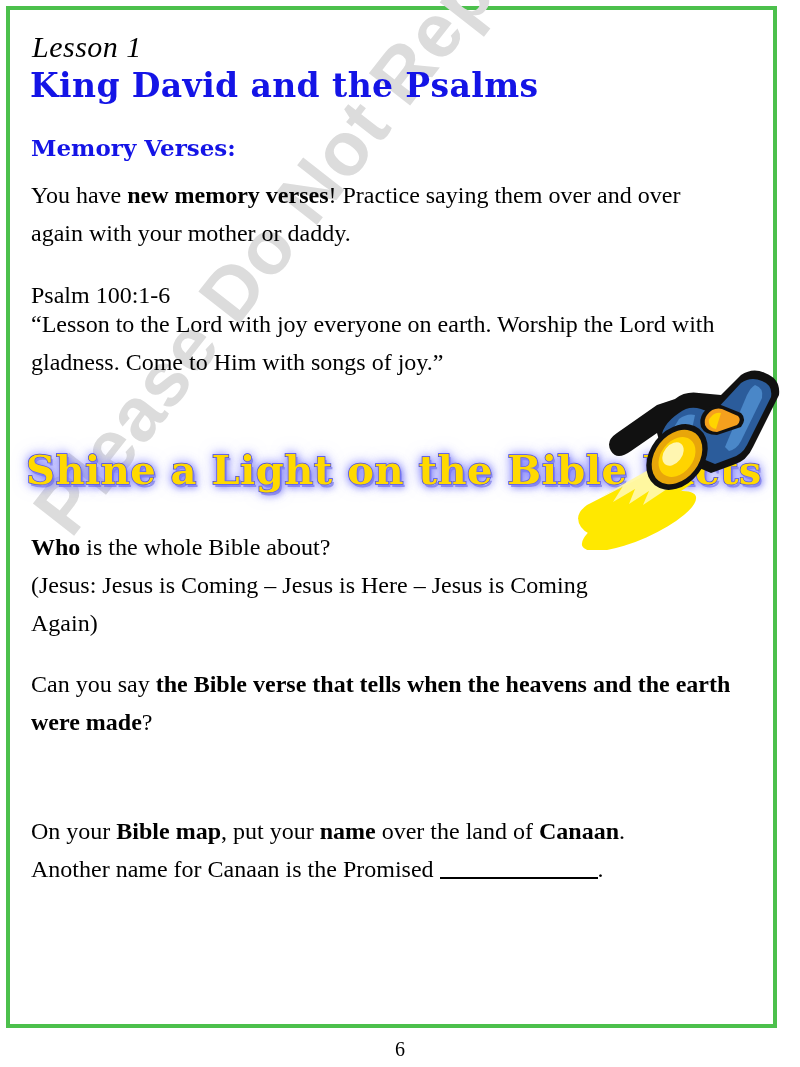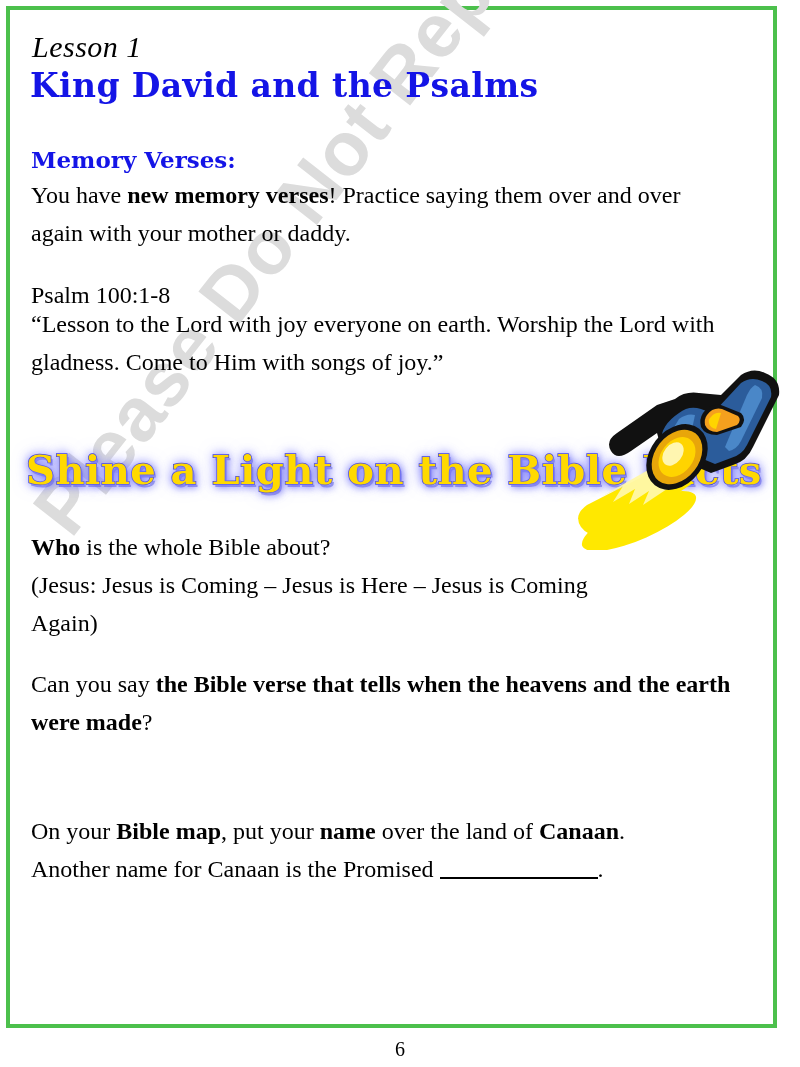--- a/index.html
+++ b/index.html
@@ -79,21 +79,21 @@
     top: 66px;
     color: #1414e6;
     font-family: "DejaVu Serif", "Liberation Serif", serif;
     font-weight: bold;
     font-size: 33px;
     letter-spacing: 0.4px;
   }
 
   #memory-verses-heading {
     left: 31px;
-    top: 146px;
+    top: 134px;
     color: #1414e6;
     font-family: "DejaVu Serif", "Liberation Serif", serif;
     font-weight: bold;
     font-size: 23px;
   }
 
   .para {
     position: absolute;
     font-size: 24px;
     line-height: 38px;
@@ -175,21 +175,21 @@
   <div id="content">
 
     <div class="tx" id="lesson-label">Lesson 1</div>
 
     <div class="tx" id="lesson-title">King David and the Psalms</div>
 
     <div class="tx" id="memory-verses-heading">Memory Verses:</div>
 
     <div class="para" id="memory-verses-body"><span>You have </span><b>new memory verses</b><span>! Practice saying them over and over again with your mother or daddy.</span></div>
 
-    <div class="para" id="psalm-ref">Psalm 100:1-8</div>
+    <div class="para" id="psalm-ref">Psalm 100:1-6</div>
 
     <div class="para" id="psalm-text">“Lesson to the Lord with joy everyone on earth. Worship the Lord with gladness. Come to Him with songs of joy.”</div>
 
     <div id="wordart-wrap">
       <div id="wordart">Shine a Light on the Bible Facts</div>
     </div>
 
     <div id="flashlight">
       <svg viewBox="0 0 225 195" width="225" height="195" xmlns="http://www.w3.org/2000/svg">
 

